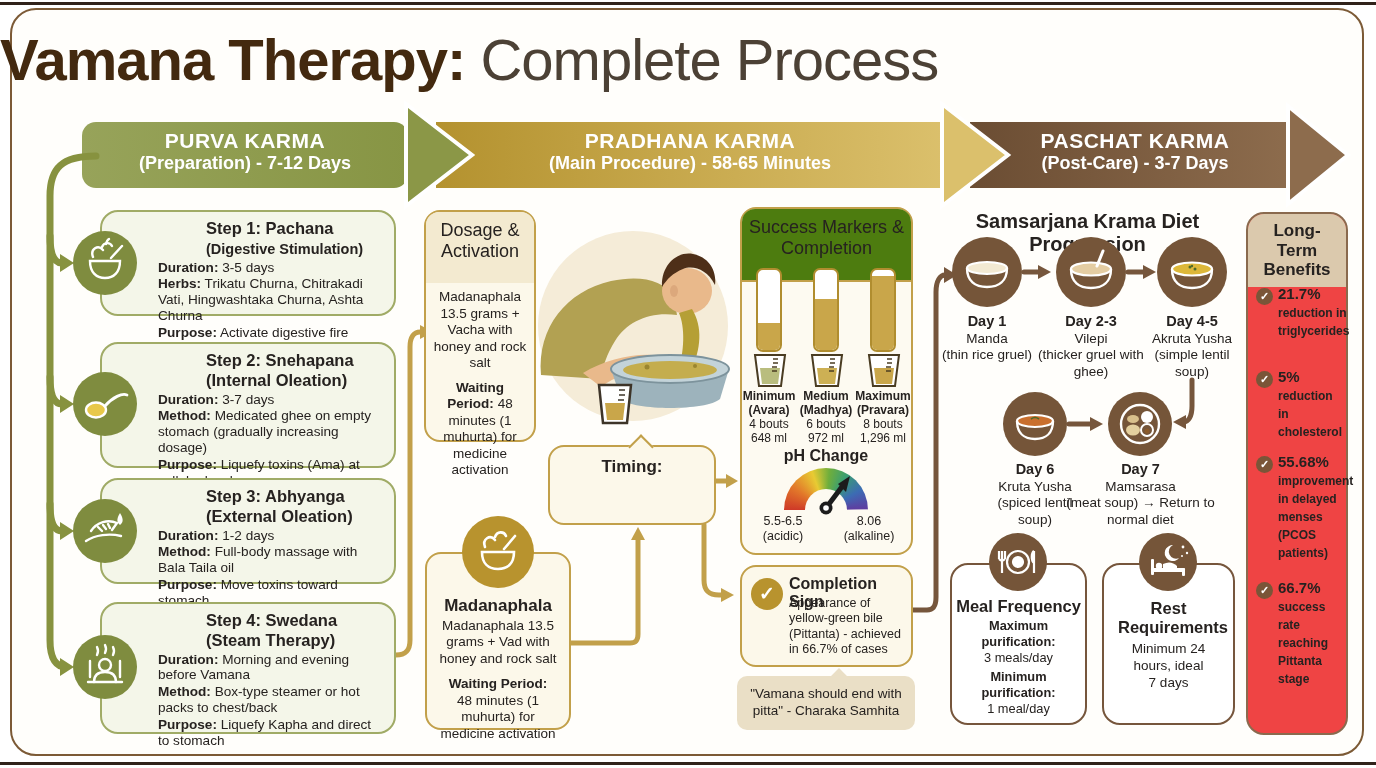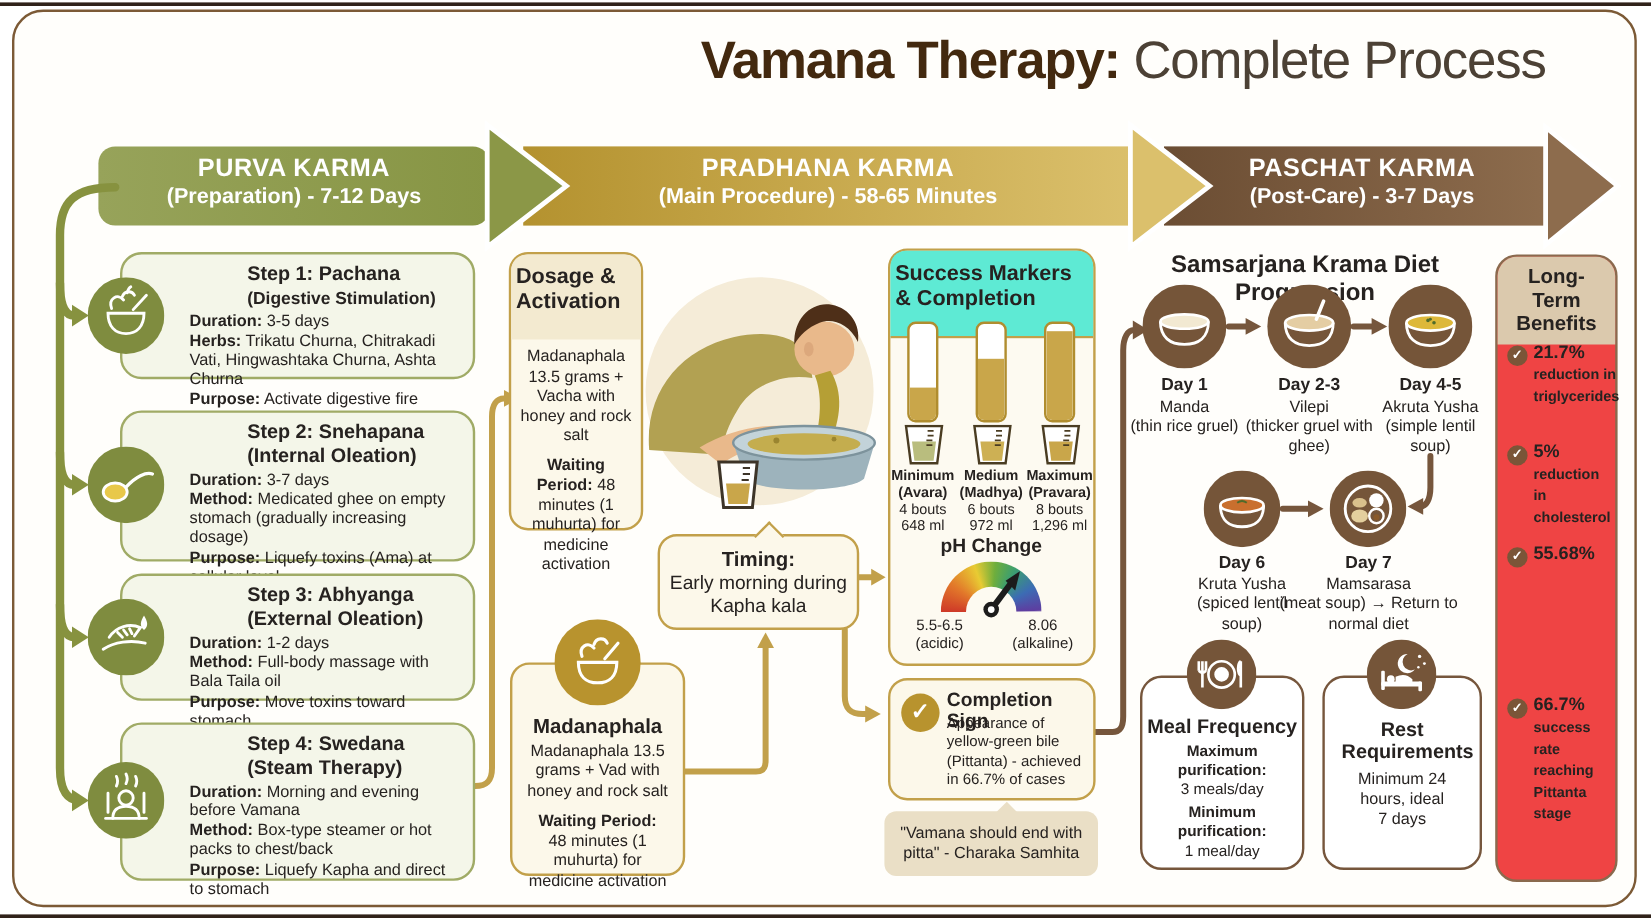--- a/index.html
+++ b/index.html
@@ -1,34 +1,34 @@
 <!DOCTYPE html>
 <html><head>
 <meta charset="utf-8">
 <style>
   html,body{margin:0;padding:0;background:#fff;}
   body{width:1376px;height:768px;position:relative;font-family:"Liberation Sans",sans-serif;color:#262220;overflow:hidden;}
   .abs{position:absolute;}
   .edge-line{position:absolute;left:0;width:1376px;height:3px;background:#30221a;}
   .frame{position:absolute;left:10px;top:8px;width:1354px;height:748px;border:2px solid #7c5a36;border-radius:26px;box-sizing:border-box;background:#fffefb;}
-  .main-title{position:absolute;left:0;top:26px;width:1288px;text-align:right;font-size:44px;letter-spacing:-1px;}
+  .main-title{position:absolute;left:0;top:26px;width:1288px;text-align:left;font-size:58px;letter-spacing:-1px;}
   .main-title b{color:#43290f;font-weight:700;}
   .main-title span{color:#4c4135;font-weight:400;}
   .banner-text{position:absolute;text-align:center;color:#fff;z-index:3;}
   .banner-text .l1{font-size:21px;font-weight:700;letter-spacing:.5px;}
   .banner-text .l2{font-size:18px;font-weight:700;}
   
   .step-box{position:absolute;left:100px;width:296px;background:#f4f6e9;border:2px solid #a0ab66;border-radius:18px;box-sizing:border-box;padding:7px 10px 6px 56px;z-index:2;}
   .step-title{font-size:16.5px;font-weight:700;line-height:1.2;margin-left:48px;}
   .step-title .small{font-size:14.5px;}
   .step-line{font-size:13.6px;line-height:1.17;margin-top:1px;}
   .step-circle{position:absolute;left:73px;width:64px;height:64px;z-index:4;}
   
   .gold-box{position:absolute;background:#fcf8ea;border:2.5px solid #c2a04a;border-radius:16px;box-sizing:border-box;z-index:2;}
-  .gold-header{font-size:18px;font-weight:700;text-align:left;line-height:1.15;padding:8px 4px 22px;background:#f3ead0;border-radius:13px 13px 0 0;}
+  .gold-header{font-size:18px;font-weight:400;text-align:center;line-height:1.15;padding:8px 4px 22px;background:#f3ead0;border-radius:13px 13px 0 0;}
   .center-text{text-align:center;}
   .small-body{font-size:13.5px;line-height:1.22;}
   .pointer-up{position:absolute;width:16px;height:16px;background:#fcf8ea;border-left:2.5px solid #c2a04a;border-top:2.5px solid #c2a04a;transform:rotate(45deg);z-index:1;}
   
   .tube{position:absolute;width:26px;height:84px;border:2.5px solid #b08d2f;border-radius:7px;background:#fff;overflow:hidden;box-sizing:border-box;}
   .tube-fill{position:absolute;bottom:0;left:0;width:100%;background:#c9a64a;}
   .marker-label{position:absolute;width:60px;text-align:center;font-size:12px;line-height:1.16;}
   .marker-label b{display:block;}
   .gauge-wrap{position:absolute;width:84px;height:42px;overflow:hidden;}
   .gauge-disc{width:84px;height:84px;border-radius:50%;background:conic-gradient(from 270deg,#ce3928 0deg,#e2782a 35deg,#e8cb33 70deg,#6fae3c 95deg,#3b9e71 120deg,#3c6cb4 150deg,#5e3da0 178deg,rgba(255,255,255,0) 180deg 360deg);}
@@ -237,42 +237,41 @@
         <line x1="92" y1="167" x2="98" y2="167"></line>
         <line x1="92" y1="172" x2="98" y2="172"></line>
         <line x1="91" y1="177" x2="97" y2="177"></line>
       </g>
   </g>
 </svg>
 
 <div class="pointer-up" style="left:632px;top:438px;z-index:3"></div>
 <div class="gold-box" style="left:548px;top:445px;width:168px;height:80px;padding-top:10px">
   <div class="center-text" style="font-size:17px;font-weight:700">Timing:</div>
-  <div class="center-text" style="font-size:16px;line-height:1.2">Early morning during Kapha kala</div>
 </div>
 
 <div class="gold-box" style="left:425px;top:552px;width:146px;height:178px;padding-top:42px">
   <div class="center-text" style="font-size:17px;font-weight:700">Madanaphala</div>
   <div class="small-body center-text" style="padding:2px 6px 0">Madanaphala 13.5 grams + Vad with honey and rock salt</div>
   <div class="small-body center-text" style="padding:9px 6px 0"><b>Waiting Period:</b><br><span>48 minutes (1 muhurta) for medicine activation</span></div>
 </div>
 <div class="abs" style="left:462px;top:516px;z-index:3">
   <svg width="72" height="72" viewBox="0 0 72 72">
       <circle cx="36" cy="36" r="36" fill="#b8932e"></circle>
   <g stroke="#fff" fill="none" stroke-width="2.6" stroke-linecap="round">
     <path d="M20,36 L52,36 C52,47 46,53 36,53 C26,53 20,47 20,36 Z"></path>
     <path d="M42,33 L53,20"></path>
     <path d="M23,31 C20,23 28,18 33,24"></path>
     <path d="M33,21 C35,15 42,15 44,20"></path>
   </g>
     </svg>
 </div>
 
 <div class="gold-box" style="left:740px;top:207px;width:173px;height:348px;background:#fdfaf1">
-  <div class="gold-header" style="border-bottom:2px solid #c2a04a;background:#5eead4">Success Markers &amp; Completion</div>
+  <div class="gold-header" style="border-bottom:2px solid #c2a04a;background:#4d7c0f">Success Markers &amp; Completion</div>
 </div>
 <div class="tube" style="left:756px;top:268px;z-index:3">
     <div class="tube-fill" style="height: 34%;"></div>
   </div>
 <div class="tube" style="left:813px;top:268px;z-index:3">
     <div class="tube-fill" style="height: 64%;"></div>
   </div>
 <div class="tube" style="left:870px;top:268px;z-index:3">
     <div class="tube-fill" style="height: 93%;"></div>
   </div>
@@ -464,19 +463,19 @@
   <div class="benefit-item" style="top:72px">
     <span class="chk">✓</span>
     <div class="benefit-text"><b>21.7%</b><span>reduction in triglycerides</span></div>
   </div>
   <div class="benefit-item" style="top:155px">
     <span class="chk">✓</span>
     <div class="benefit-text"><b>5%</b><span>reduction in cholesterol</span></div>
   </div>
   <div class="benefit-item" style="top:240px">
     <span class="chk">✓</span>
-    <div class="benefit-text"><b>55.68%</b></div>
+    <div class="benefit-text"><b>55.68%</b><span>improvement in delayed menses (PCOS patients)</span></div>
   </div>
   <div class="benefit-item" style="top:366px">
     <span class="chk">✓</span>
     <div class="benefit-text"><b>66.7%</b><span>success rate reaching Pittanta stage</span></div>
   </div>
 </div>
 
 </body></html>

